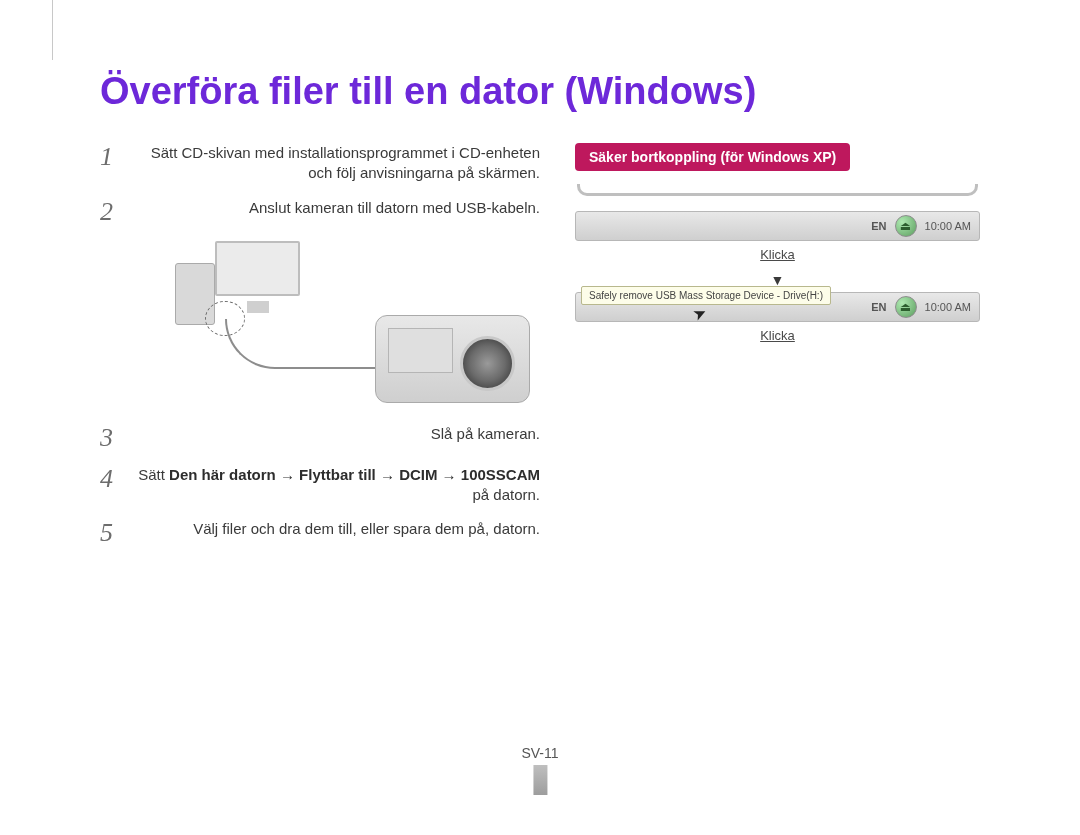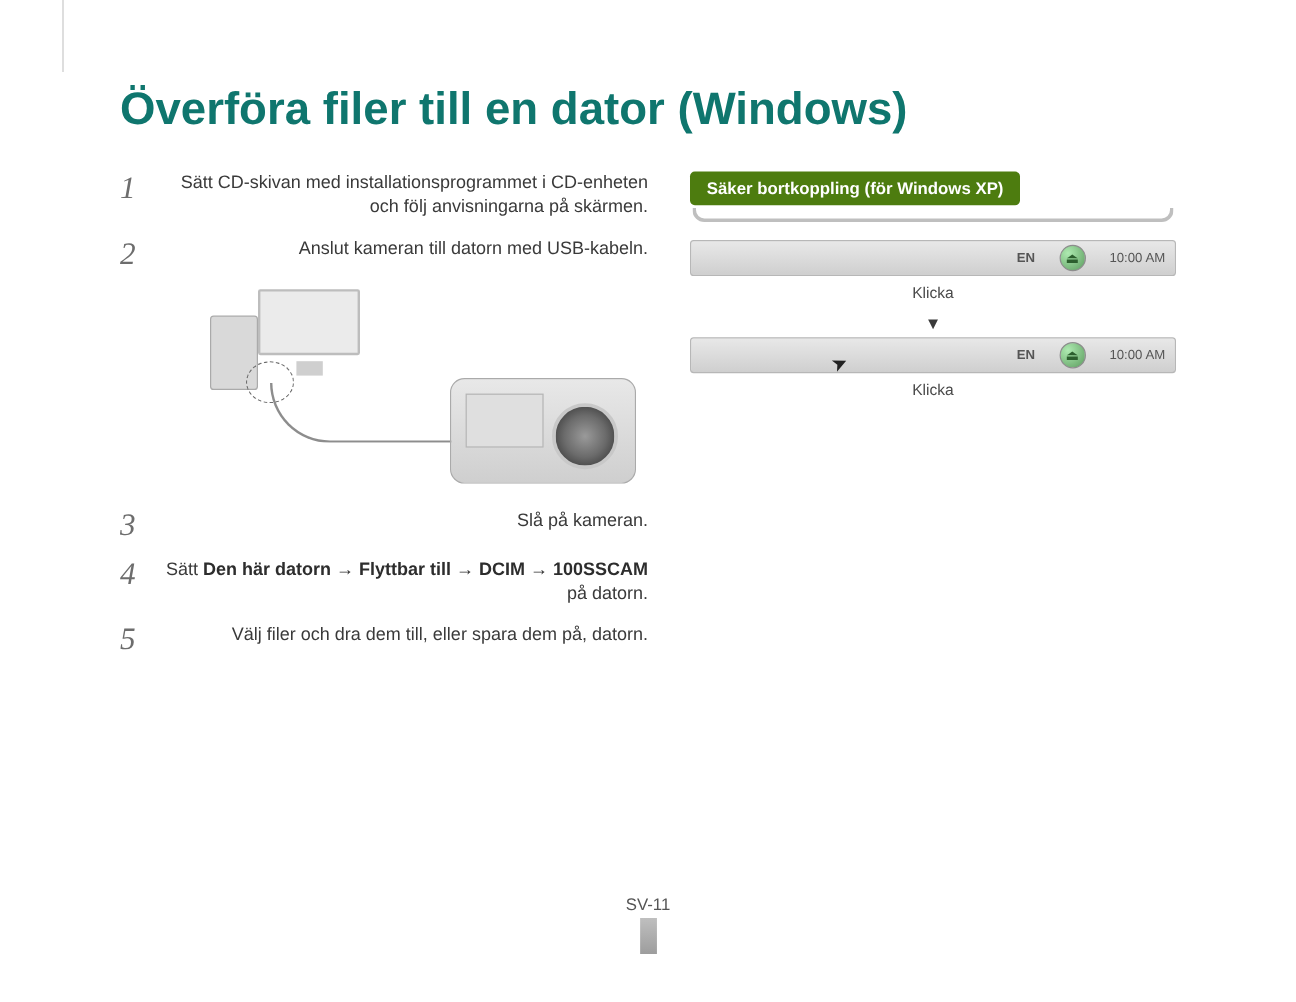--- a/index.html
+++ b/index.html
@@ -18,21 +18,21 @@
     width: 1px;
     height: 60px;
     background: #c8c8c8;
   }
   .page {
     padding: 70px 100px 0 100px;
   }
   h1 {
     font-size: 38px;
     font-weight: bold;
-    color: #0f766e;
+    color: #6d28d9;
     margin-bottom: 30px;
   }
   .columns {
     display: flex;
     gap: 35px;
   }
   .col-left { width: 440px; }
   .col-right { flex: 1; }
   .step {
     display: flex;
@@ -89,57 +89,57 @@
     position:absolute; right:14px; top:20px; width:55px; height:55px;
     background:radial-gradient(circle,#9a9a9a 0%,#6b6b6b 50%,#444 80%);
     border-radius:50%; border:3px solid #c8c8c8;
   }
   .camera .screen{
     position:absolute; left:12px; top:12px; width:65px; height:45px;
     background:#dfdfdf; border:1px solid #b5b5b5;
   }
   .pill {
     display:inline-block;
-    background:#4d7c0f;
+    background:#be185d;
     color:#fff;
     font-size:14px;
     font-weight:bold;
     padding:6px 14px;
     border-radius:4px;
-    margin-bottom:2px;
+    margin-bottom:13px;
   }
   .lozenge-border{
     border:3px solid #bfbfbf;
     border-top:none;
     height:12px;
     border-radius:0 0 10px 10px;
     margin:0 2px 15px 2px;
   }
   .taskbar {
     height:30px;
     background:linear-gradient(#e8e8e8,#cfcfcf);
     border:1px solid #b7b7b7;
     border-radius:3px;
     position:relative;
     display:flex; align-items:center; justify-content:flex-end;
     padding-right:8px;
-    font-size:11px; color:#555; gap:20px;
+    font-size:11px; color:#555; gap:8px;
   }
   .taskbar .tray-icon{
     width:22px; height:22px; border-radius:50%;
     background:radial-gradient(circle at 30% 30%,#aeeab1,#5c9d5f);
     border:1px solid #8d8d8d;
     display:flex;align-items:center;justify-content:center;
     font-size:12px;color:#2c5f2e;
   }
   .taskbar .lang{
     font-weight:bold; font-size:11px;
   }
   .caption{
-    text-align:center; font-size:13px; color:#4a4a4a; margin-top:6px;
+    text-align:center; font-size:13px; color:#4a4a4a; margin-top:6px;text-decoration:underline;
   }
   .arrow-down{
     text-align:center; font-size:14px; color:#3a3a3a; margin:10px 0 4px;
   }
   .balloon-row{
     position:relative;
   }
   .balloon{
     position:absolute;
     top:-6px;
@@ -234,20 +234,21 @@
       <div class="taskbar">
         <span class="lang">EN</span>
         <span class="tray-icon">⏏</span>
         <span>10:00 AM</span>
       </div>
       <div class="caption">Klicka</div>
 
       <div class="arrow-down">▼</div>
 
       <div class="balloon-row">
+        <div class="balloon">Safely remove USB Mass Storage Device - Drive(H:)</div>
         <div class="cursor">➤</div>
         <div class="taskbar">
           <span class="lang">EN</span>
           <span class="tray-icon">⏏</span>
           <span>10:00 AM</span>
         </div>
       </div>
       <div class="caption">Klicka</div>
     </div>
 

